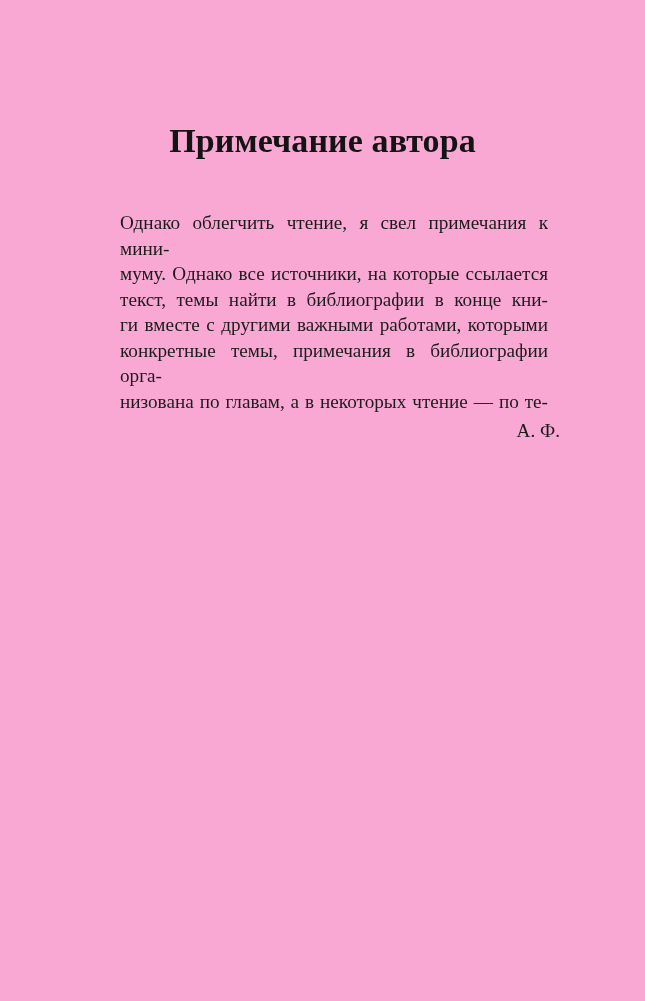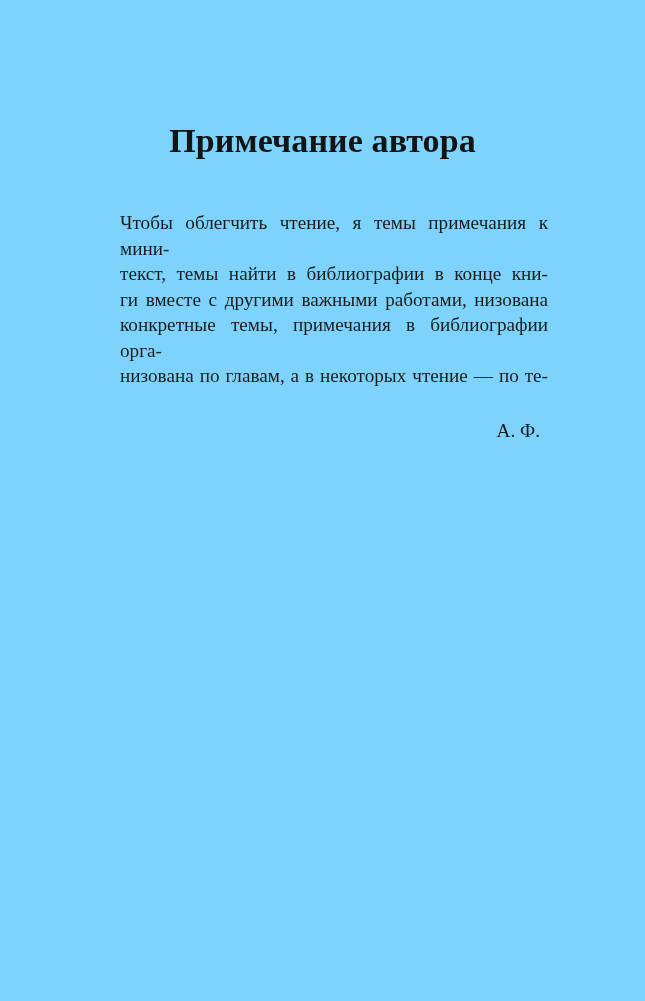--- a/index.html
+++ b/index.html
@@ -14,21 +14,21 @@
     font-family: "Liberation Serif", "DejaVu Serif", serif;
     color: #1a1a1a;
     overflow: hidden;
     position: relative;
     -webkit-font-smoothing: antialiased;
   }
 
   .page {
     position: absolute;
     inset: 0;
-    background: #7dd3fc;
+    background: #f9a8d4;
     padding-left: 40px;
   }
 
   
   .page-title {
     position: absolute;
     left: 0;
     right: 0;
     top: 96px;
     text-align: center;
@@ -68,40 +68,41 @@
   
   .body-line.last {
     white-space: nowrap;
     text-align: left;
     text-align-last: left;
   }
 
   
   .signature {
     position: absolute;
-    left: 112px;
+    left: 132px;
     width: 428px;
     top: 418px;
     text-align: right;
     font-size: 19.2px;
     line-height: 25.5px;
     color: #1c1c1c;
     white-space: nowrap;
   }
 </style>
 </head>
 <body>
 
 <div class="page">
 
   <h1 class="page-title">Примечание автора</h1>
 
   <div class="body-block">
-    <span class="body-line justified">Чтобы облегчить чтение, я темы примечания к мини-</span>
+    <span class="body-line justified">Однако облегчить чтение, я свел примечания к мини-</span>
+    <span class="body-line justified">муму. Однако все источники, на которые ссылается</span>
     <span class="body-line justified">текст, темы найти в библиографии в конце кни-</span>
-    <span class="body-line justified">ги вместе с другими важными работами, низована</span>
+    <span class="body-line justified">ги вместе с другими важными работами, которыми</span>
     <span class="body-line justified">конкретные темы, примечания в библиографии орга-</span>
     <span class="body-line justified">низована по главам, а в некоторых чтение — по те-</span>
   </div>
 
   <div class="signature">А. Ф.</div>
 
 </div>
 
 </body></html>

